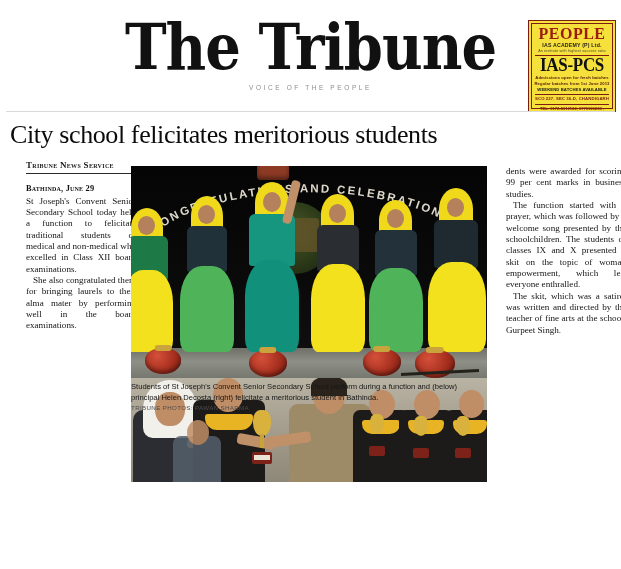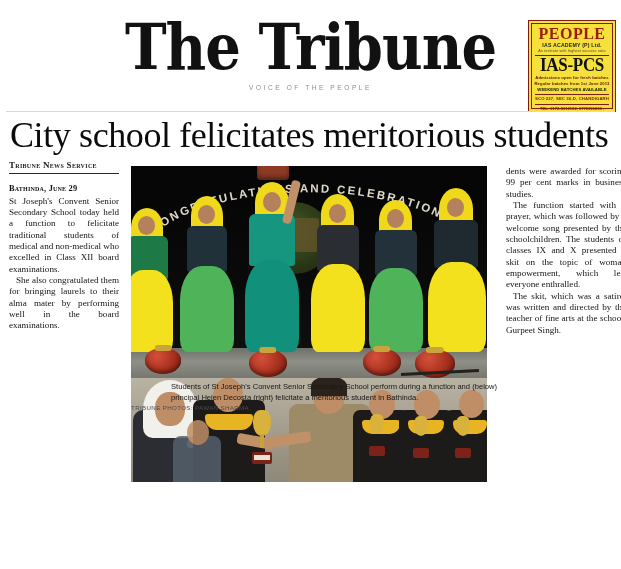--- a/index.html
+++ b/index.html
@@ -73,41 +73,41 @@
     background:#f5e03c;
     font-size:4.3px;line-height:6.5px;font-weight:700;color:#7d1d12;letter-spacing:0.1px;
   }
   .ad-tel{font-size:4.1px;line-height:6px;font-weight:700;color:#7d1d12;}
 
   
   .headline{
     position:absolute;left:10px;top:118px;width:600px;
     font-family:"Liberation Serif", serif;
     font-weight:400;
-    font-size:36px;
+    font-size:26px;
     line-height:34px;
     letter-spacing:-0.4px;
     color:#0b0b0b;
   }
 
   
   .col{
     position:absolute;
     font-family:"Liberation Serif", serif;
     font-size:9.1px;
     line-height:11.35px;
     text-align:justify;
     text-justify:inter-word;
     color:#141414;
     overflow:hidden;
   }
   .col p{margin:0;text-indent:7px;}
   .col p.first{text-indent:0;}
 
-  #col-left{left:9px;top:160px;width:110px;height:405px;}
+  #col-left{left:26px;top:160px;width:110px;height:405px;}
   #col-right{left:506px;top:166px;width:120px;height:400px;}
 
   .byline{
     font-family:"Liberation Serif", serif;
     font-variant:small-caps;
     font-weight:700;
     font-size:9px;
     letter-spacing:0.3px;
     color:#1a1a1a;
     border-bottom:1px solid #2a2a2a;
@@ -187,21 +187,20 @@
   .trophy-plate{position:absolute;background:#e9e4d6;}
   .arm{position:absolute;background:#c09068;border-radius:4px;}
 
   
   .caption{
     position:absolute;left:131px;top:382px;width:356px;
     font-family:"Liberation Sans", sans-serif;
     font-size:7.6px;
     line-height:10.5px;
     color:#161616;
-    margin-left:40px;
   }
   .credit{
     position:absolute;left:131px;top:404px;width:356px;
     font-family:"Liberation Sans", sans-serif;
     font-size:6.2px;
     letter-spacing:0.35px;
     color:#4d4d4d;
   }
 </style>
 </head>

